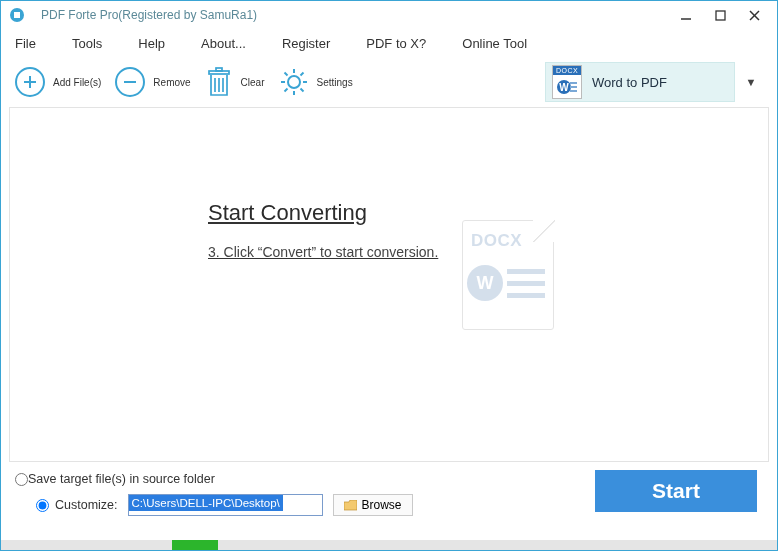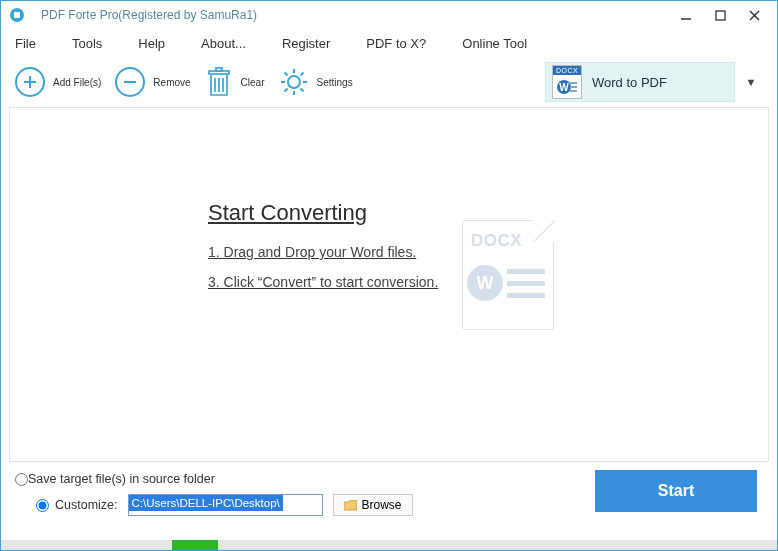--- a/index.html
+++ b/index.html
@@ -48,21 +48,21 @@
   
   .bottom { padding: 4px 14px 0 14px; display: flex; flex-direction: column; gap: 8px; }
   .radio-row { display: flex; align-items: center; font-size: 12.5px; }
   .radio-row input[type="radio"] { width: 13px; height: 13px; }
   .customize-row { display: flex; align-items: center; gap: 10px; }
   .customize-row .radio-part { display: flex; align-items: center; gap: 6px; font-size: 12.5px; padding-left: 21px; }
   .path-input { width: 195px; height: 22px; border: 1px solid #7a9ccc; font-size: 12px; padding: 0; background: #fff; }
   .path-input .inner { background: #2b7de0; color: #fff; padding: 2px 3px; display: inline-block; font-size: 11.5px; }
   .browse-btn { display: flex; align-items: center; gap: 5px; height: 22px; border: 1px solid #c9c9c9; background: #fafafa; padding: 0 10px; font-size: 12px; cursor: pointer; }
   .browse-btn .fldr { width: 13px; height: 11px; }
-  .start-btn { position: absolute; right: 20px; bottom: 24px; width: 162px; height: 42px; background: #3a8fdc; color: #fff; border: none; font-size: 16px; font-weight: 600; cursor: pointer; display: flex; align-items: center; justify-content: center; }
+  .start-btn { position: absolute; right: 20px; bottom: 24px; width: 162px; height: 42px; background: #3a8fdc; color: #fff; border: none; font-size: 21px; font-weight: 600; cursor: pointer; display: flex; align-items: center; justify-content: center; }
   .bottom-wrap { position: relative; height: 68px; }
   
   
   .progress { height: 10px; background: #e5e5e5; position: relative; margin-top: 4px; }
   .progress .fill { position: absolute; top: 0; bottom: 0; background: #2cb52c; }
 </style>
 </head>
 <body>
 
 <div class="titlebar">
@@ -180,21 +180,20 @@
       <div class="wcirc">W</div>
       <div class="lines">
           <div></div>
           <div></div>
           <div></div>
         </div>
     </div>
   </div>
   <div class="instructions">
     <h2>Start Converting</h2>
-    <p>1. Drag and Drop your Word files.</p>
     <p>3. Click “Convert” to start conversion.</p>
   </div>
 </div>
 
 <div class="bottom-wrap">
   <div class="bottom">
     <label class="radio-row">
       <input type="radio" name="dest" style="">
       <span>Save target file(s) in source folder</span>
     </label>

